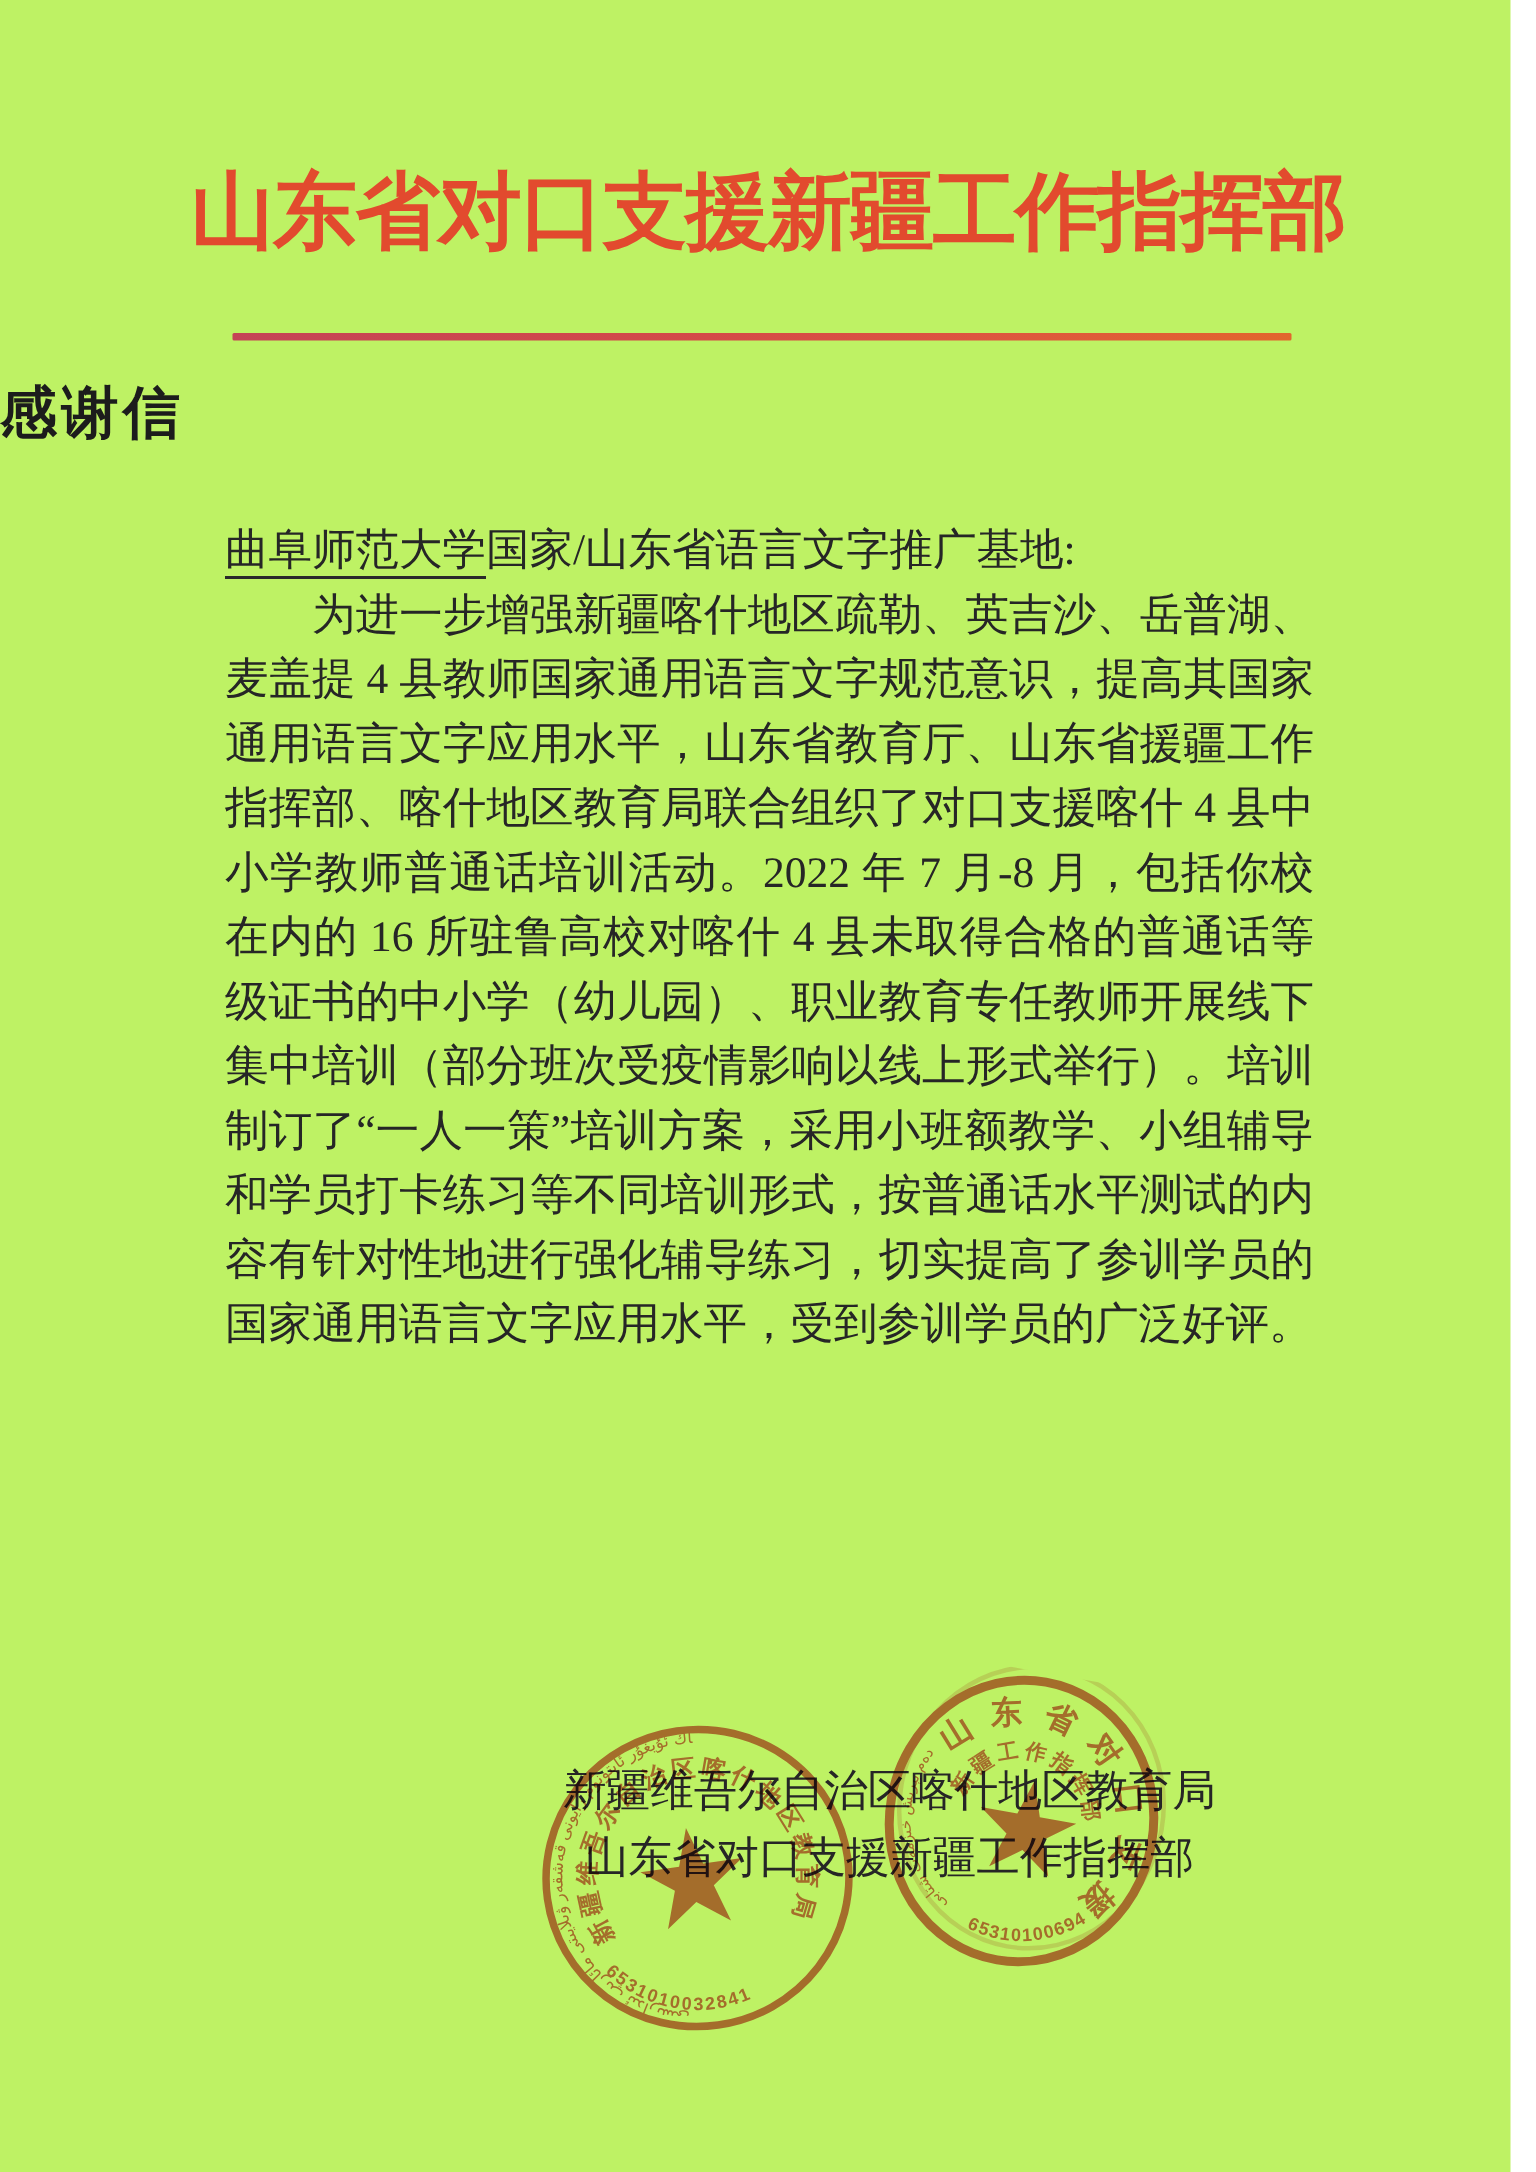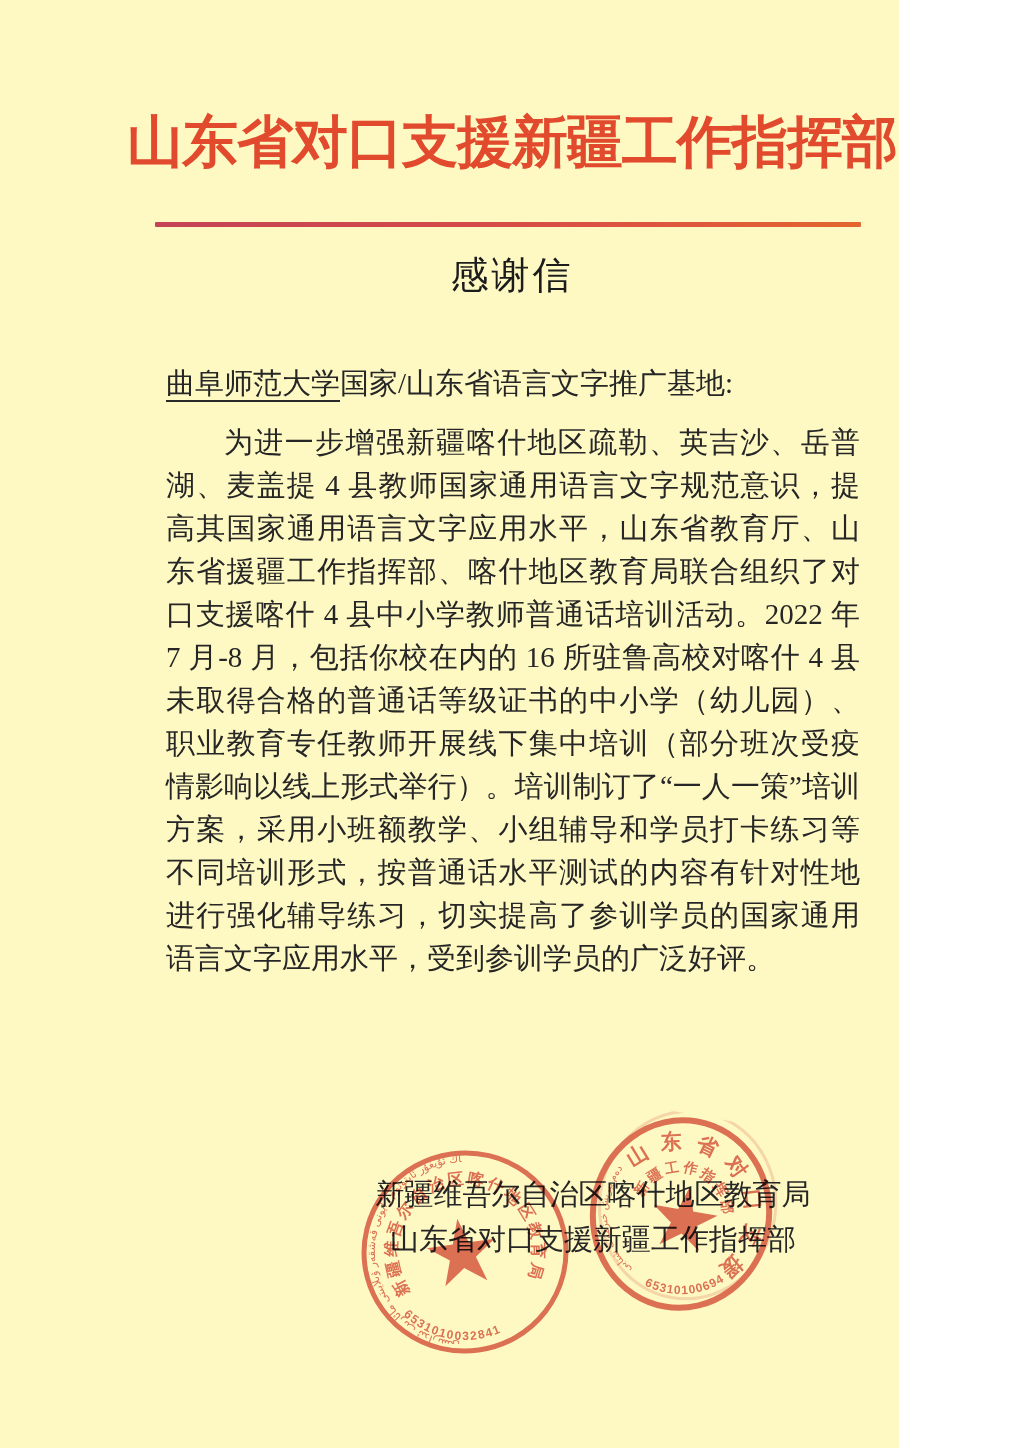--- a/index.html
+++ b/index.html
@@ -1,57 +1,55 @@
 <!DOCTYPE html>
 <html lang="zh"><head>
 <meta charset="utf-8">
 <style>
   html,body{margin:0;padding:0;background:#ffffff;}
   .page{
     position:relative;
-    width:852px;height:1448px;
-    background:#fef9c3;
+    width:1007px;height:1448px;
+    background:#bef264;
     overflow:hidden;
     font-family:"Liberation Serif","DejaVu Serif",serif;
     color:#222;
-    padding-left:47px;
   }
   
   .letterhead-title{
     position:absolute;top:112px;left:0;width:1024px;
     text-align:center;
     font-size:56px;font-weight:700;
     letter-spacing:-1px;
     color:#e24a2e;
     line-height:1.1;
     margin:0;
   }
   .letterhead-divider{
     position:absolute;top:222px;left:155px;
     width:706px;height:5px;
     background:linear-gradient(90deg,#c44456 0%,#d44a48 45%,#dd5540 70%,#e2662d 100%);
     border-radius:1px;
   }
   
   .letter-title{
     position:absolute;top:250px;left:0;width:1024px;
-    text-align:center;
-    font-size:38px;font-weight:400;
+    font-size:38px;font-weight:700;
     letter-spacing:3px;
     color:#1c1c1c;
     margin:0;
   }
   
   .letter-body{
     position:absolute;top:346px;left:150px;width:726px;
     font-size:29px;line-height:43px;
     color:#262626;
     text-align:justify;
   }
-  .letter-body p{margin:16px;}
+  .letter-body p{margin:0;}
   .salutation{text-indent:0;}
   .underlined{border-bottom:2px solid #2a2a2a;padding-bottom:1px;}
   .para{text-indent:2em;}
   
   .signature{
     position:absolute;top:1172px;left:360px;width:466px;
     text-align:center;
     font-size:29px;line-height:45px;
     color:#262626;
   }

